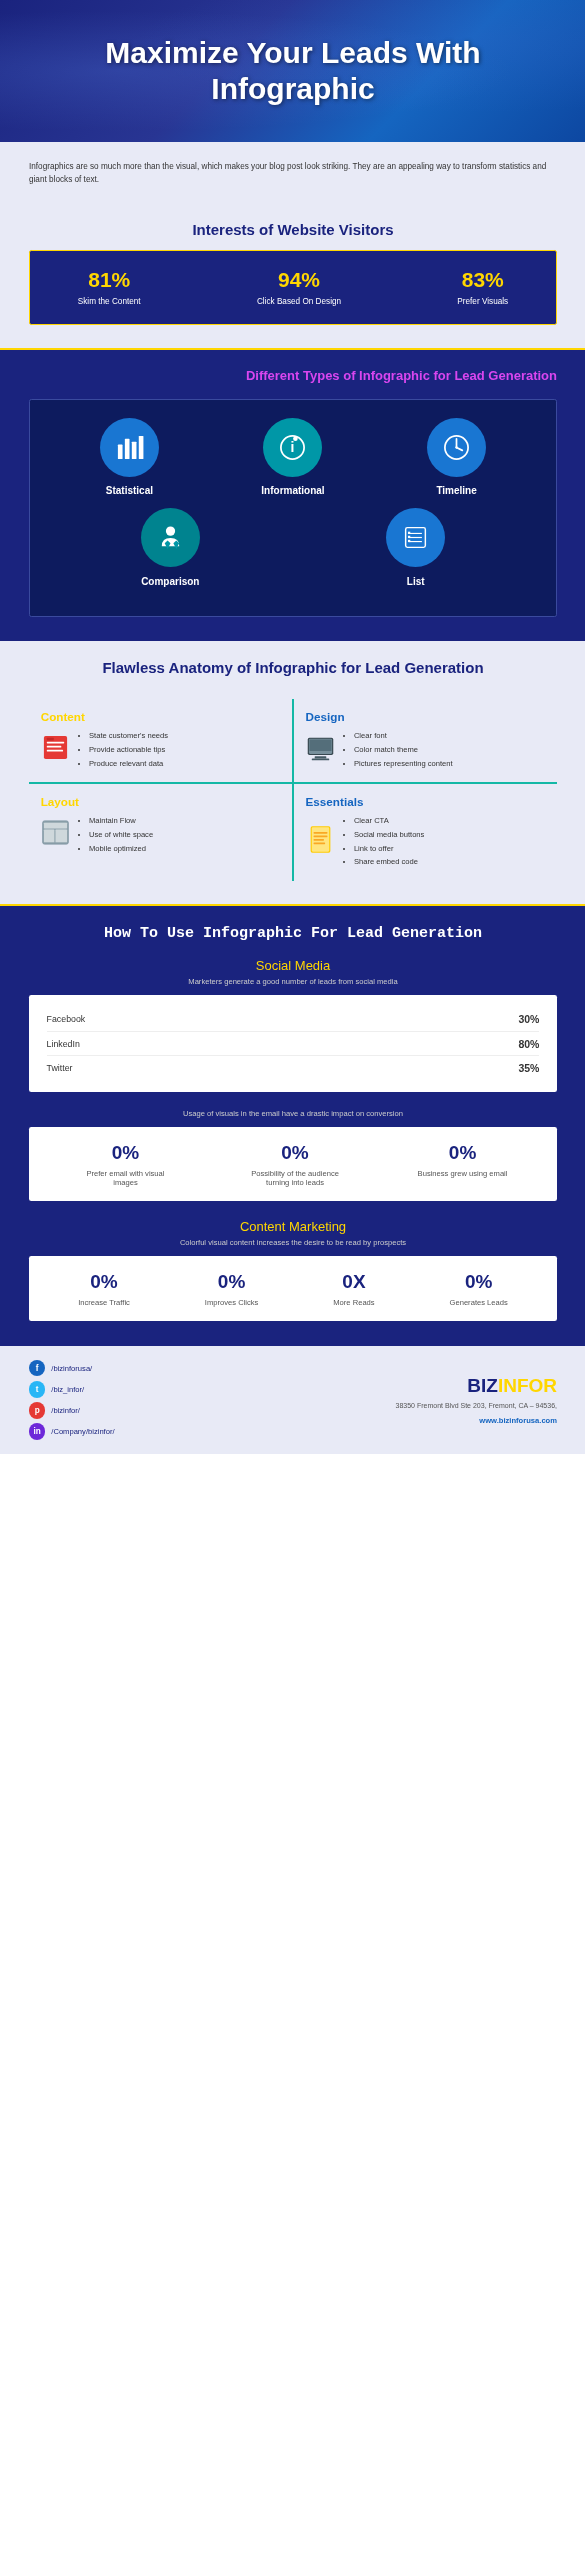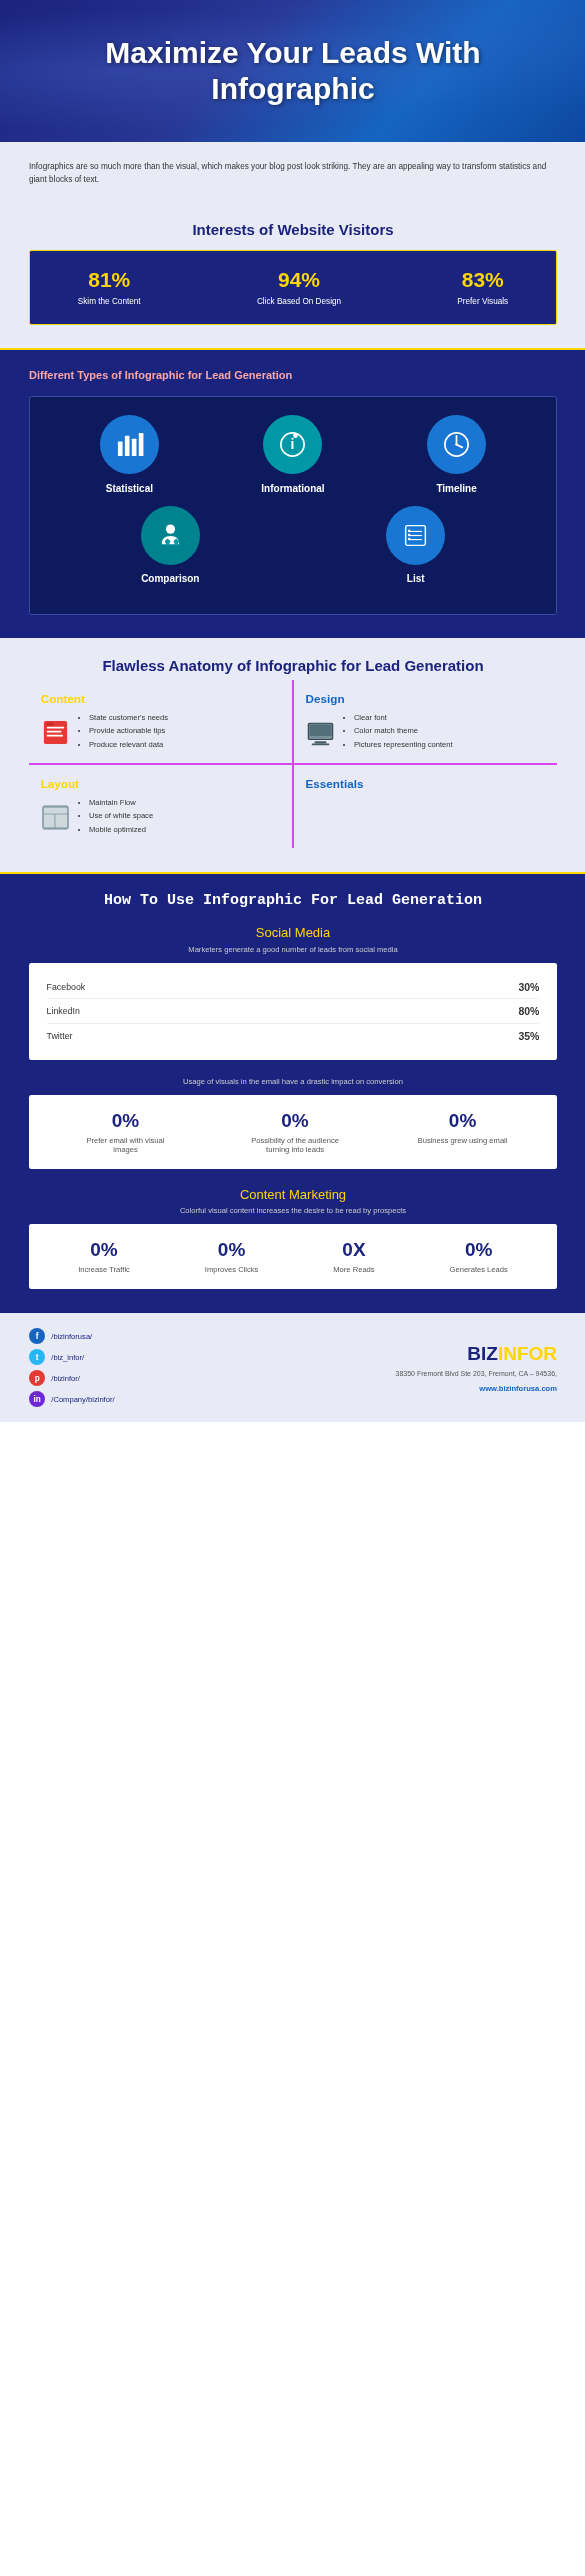--- a/index.html
+++ b/index.html
@@ -88,23 +88,23 @@
       display: block;
     }
 
     
     .types-section {
       background: #1a237e;
       padding: 17.6px 29px 23.4px;
       border-top: 2.3px solid #ffd600;
     }
     .types-section h2 {
-      text-align: left;
-      color: #fca5a5;
-      font-size: 11px;
+      text-align: right;
+      color: #d946ef;
+      font-size: 13px;
       margin-bottom: 14.6px;
       line-height: 1.3;
     }
     .types-grid {
       background: #0d1b5e;
       border: 1.2px solid #3a4a9e;
       border-radius: 2.3px;
       padding: 17.6px;
     }
     .types-row {
@@ -139,45 +139,45 @@
 
     
     .anatomy-section {
       background: #e8eaf6;
       padding: 17.6px 29px 23.4px;
     }
     .anatomy-section h2 {
       text-align: center;
       color: #1a237e;
       font-size: 15px;
-      margin-bottom: 5px;
+      margin-bottom: 21px;
       line-height: 1.3;
     }
     .anatomy-grid {
       display: grid;
       grid-template-columns: 1fr 1fr;
       gap: 1.8px;
-      background: #d946ef;
+      background: #14b8a6;
     }
     .anatomy-cell {
       background: #e8eaf6;
       padding: 11.7px;
     }
     .anatomy-cell h3 {
       font-size: 11.7px;
       margin-bottom: 5.9px;
     }
     .anatomy-cell.content h3 { color: #ffd600; }
     .anatomy-cell.design h3 { color: #1565c0; }
     .anatomy-cell.layout h3 { color: #ffd600; }
     .anatomy-cell.essentials h3 { color: #1565c0; }
     .anatomy-cell-inner {
       display: flex;
       gap: 8.8px;
-      align-items: flex-end;
+      align-items: center;
     }
     .anatomy-icon {
       font-size: 21px;
       flex-shrink: 0;
     }
     .anatomy-cell ul {
       list-style: disc;
       padding-left: 10.5px;
       font-size: 7.6px;
       color: #333;
@@ -499,20 +499,38 @@
         <ul>
           <li>Maintain Flow</li>
           <li>Use of white space</li>
           <li>Mobile optimized</li>
         </ul>
       </div>
     </div>
 
     <div class="anatomy-cell essentials">
       <h3>Essentials</h3>
+      <div class="anatomy-cell-inner">
+        <div class="anatomy-icon">
+          <svg width="29" height="29" viewBox="0 0 50 50">
+            <rect x="8" y="2" width="34" height="46" rx="3" fill="#ffcc02"></rect>
+            <rect x="10" y="4" width="30" height="42" rx="2" fill="#ffe57f"></rect>
+            <rect x="13" y="12" width="24" height="3" rx="1" fill="#f9a825"></rect>
+            <rect x="13" y="18" width="24" height="3" rx="1" fill="#f9a825"></rect>
+            <rect x="13" y="24" width="18" height="3" rx="1" fill="#f9a825"></rect>
+            <rect x="13" y="30" width="20" height="3" rx="1" fill="#f9a825"></rect>
+          </svg>
+        </div>
+        <ul>
+          <li>Clear CTA</li>
+          <li>Social media buttons</li>
+          <li>Link to offer</li>
+          <li>Share embed code</li>
+        </ul>
+      </div>
     </div>
   </div>
 </section>
 
 <section class="howto-section">
   <h2>How To Use Infographic For Lead Generation</h2>
 
   <div class="subsection-title">Social Media</div>
   <div class="subsection-desc">Marketers generate a good number of leads from social media</div>
   <div class="social-box">

